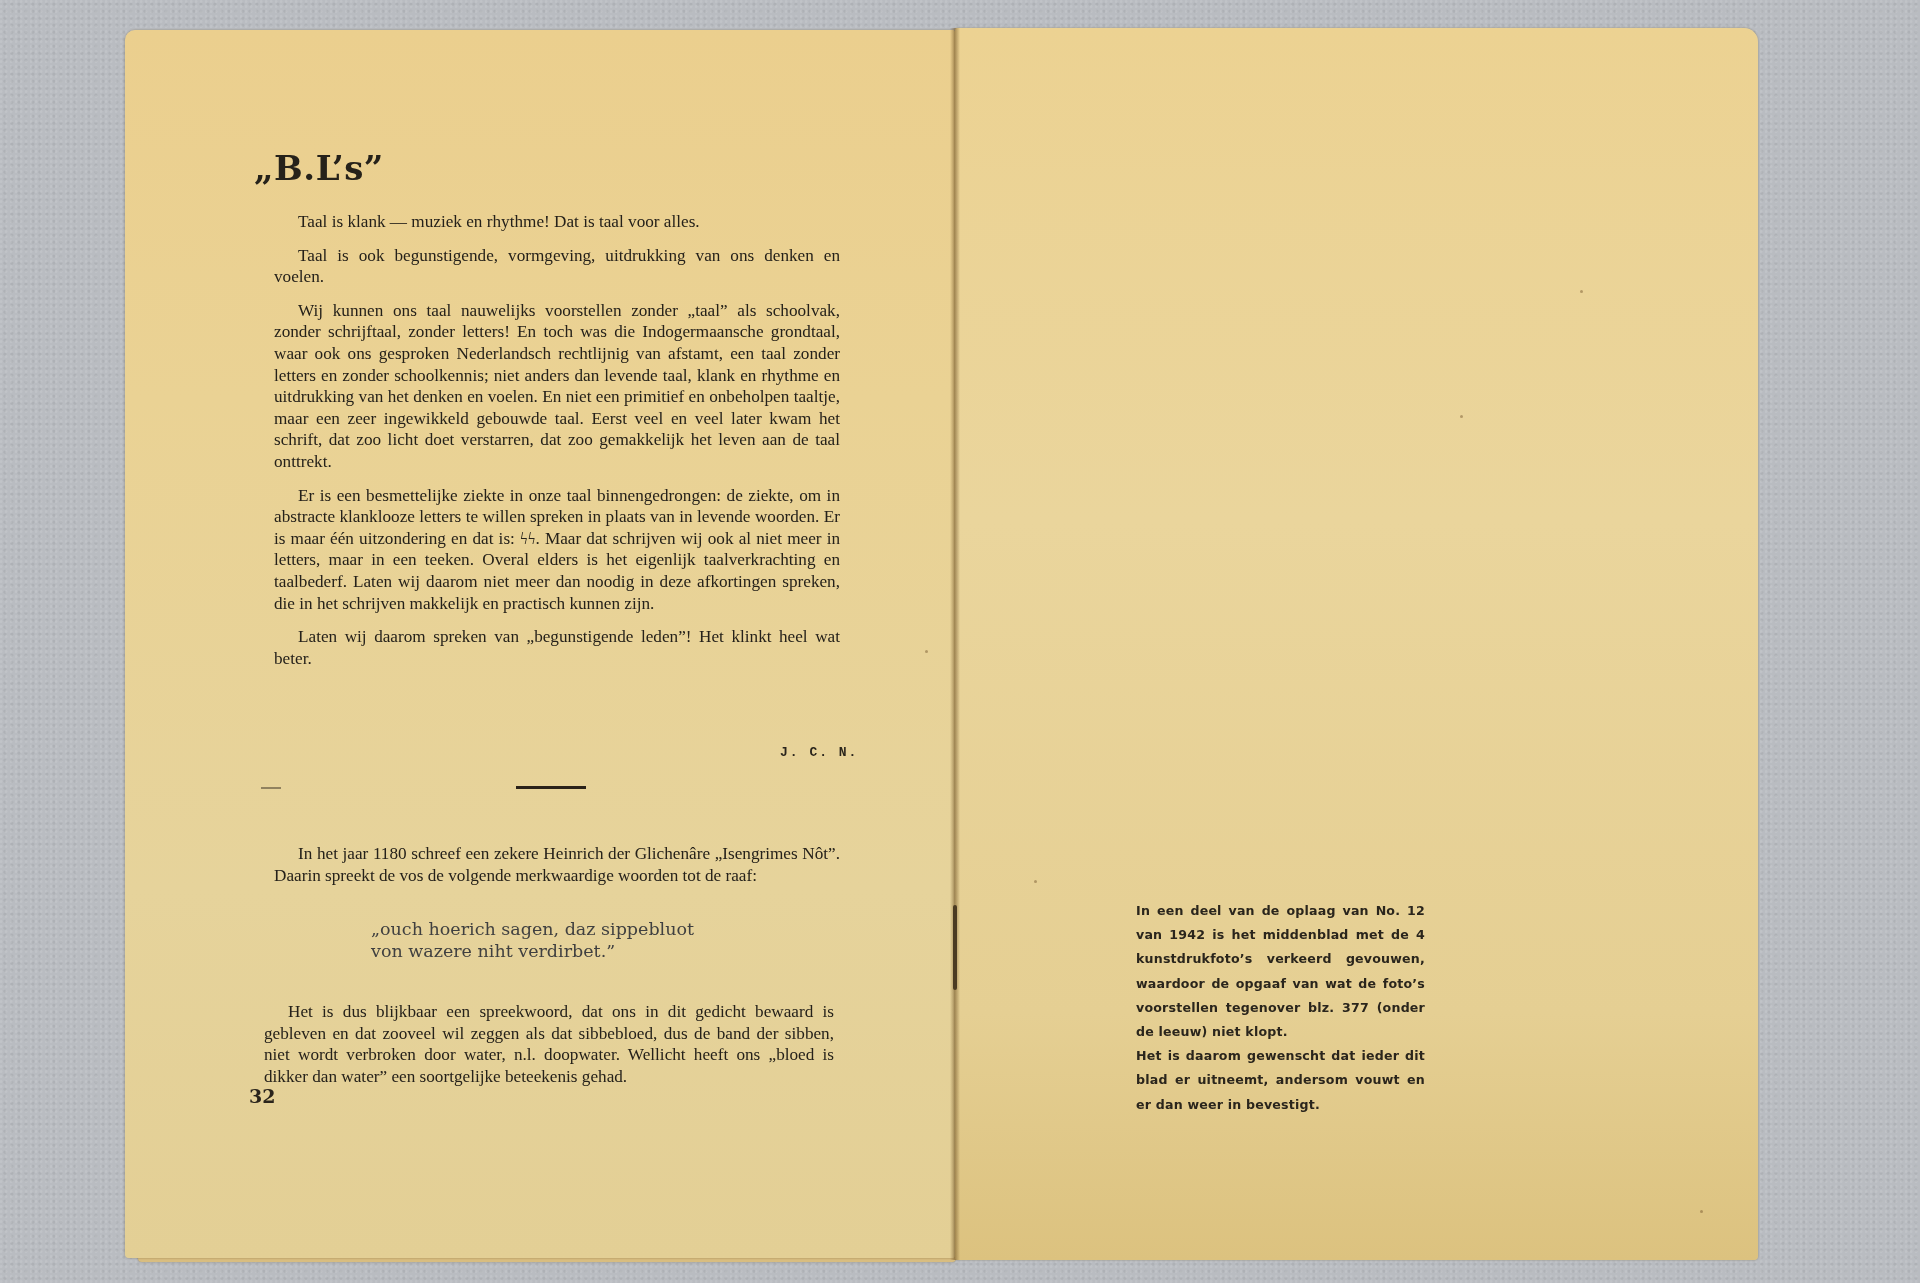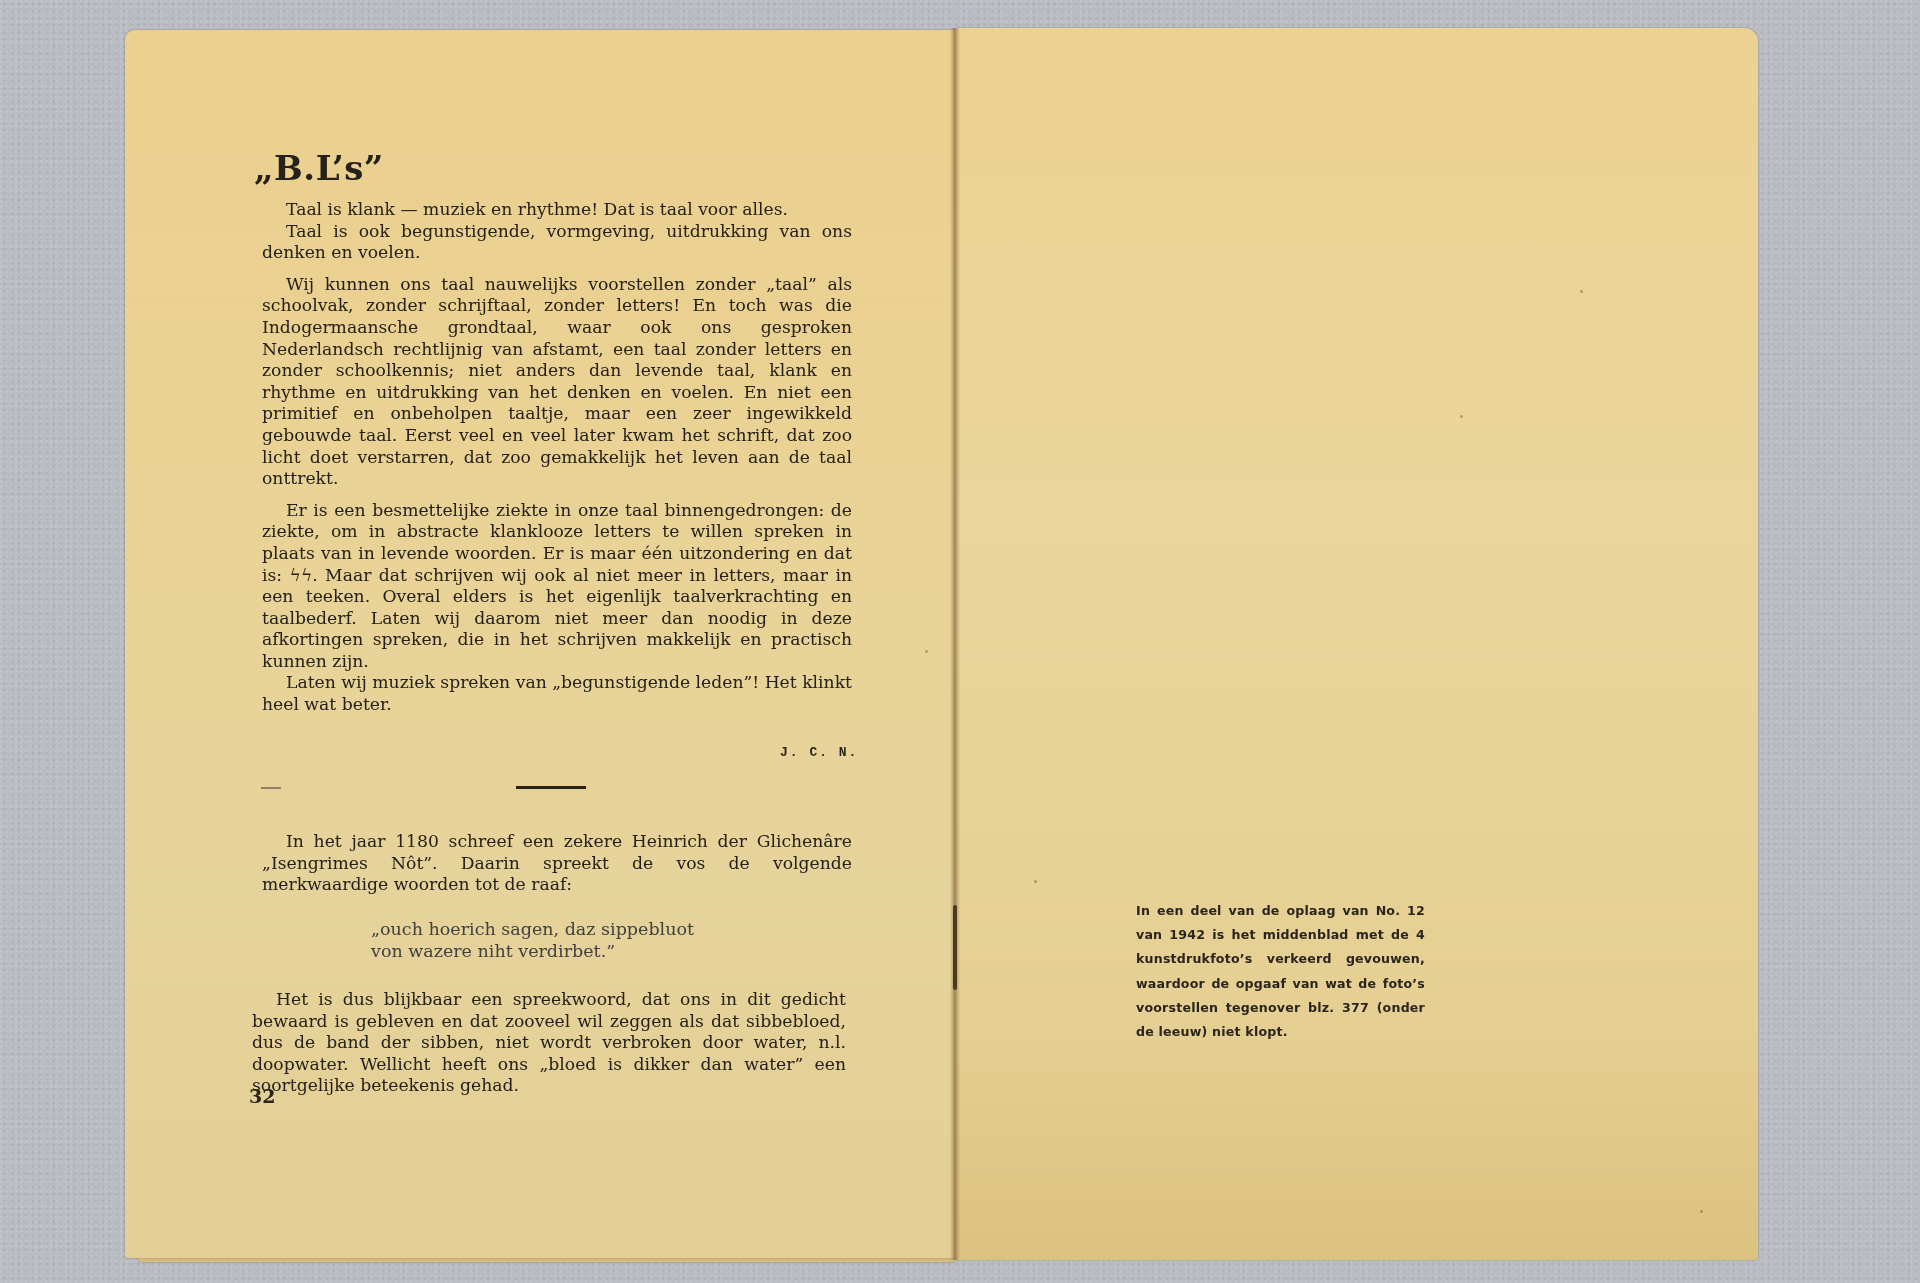--- a/index.html
+++ b/index.html
@@ -44,21 +44,21 @@
     font-family: "DejaVu Serif", serif;
   }
   .title {
     left: 254px; top: 148px; font-size: 34px; font-weight: bold; letter-spacing: 0.5px;
     font-family: "DejaVu Serif", serif;
   }
   .col {
     position: absolute; left: 262px; width: 590px;
     font-size: 17.2px; line-height: 21.6px; text-align: justify; color: #25211a;
   }
-  .col p { margin: 0; text-indent: 24px; }
+  .col p { margin: 12px; text-indent: 24px; font-family: Liberation Serif, serif; }
   .sig {
     position: absolute; left: 780px; top: 745px; font-size: 13px; font-weight: bold; letter-spacing: 2px; color: #2a251c; font-family: Liberation Mono, monospace;
   }
   .rule {
     position: absolute; left: 516px; top: 786px; width: 70px; height: 3px; background: #2a2219;
   }
   .rule-ghost {
     position: absolute; left: 261px; top: 787px; width: 20px; height: 2px; background: rgba(60,50,35,0.5);
   }
   .quote {
@@ -92,21 +92,21 @@
 <div class="spot" style="left:1034px;top:880px"></div>
 <div class="spot" style="left:925px;top:650px"></div>
 
 <div class="text title">„B.L’s”</div>
 
 <div class="col" style="top:199px;">
   <p>Taal is klank — muziek en rhythme! Dat is taal voor alles.</p>
   <p>Taal is ook begunstigende, vormgeving, uitdrukking van ons denken en voelen.</p>
   <p style="margin-top:10px">Wij kunnen ons taal nauwelijks voorstellen zonder „taal” als schoolvak, zonder schrijftaal, zonder letters! En toch was die Indogermaansche grondtaal, waar ook ons gesproken Nederlandsch rechtlijnig van afstamt, een taal zonder letters en zonder schoolkennis; niet anders dan levende taal, klank en rhythme en uitdrukking van het denken en voelen. En niet een primitief en onbeholpen taaltje, maar een zeer ingewikkeld gebouwde taal. Eerst veel en veel later kwam het schrift, dat zoo licht doet verstarren, dat zoo gemakkelijk het leven aan de taal onttrekt.</p>
   <p style="margin-top:10px">Er is een besmettelijke ziekte in onze taal binnengedrongen: de ziekte, om in abstracte klanklooze letters te willen spreken in plaats van in levende woorden. Er is maar één uitzondering en dat is: ϟϟ. Maar dat schrijven wij ook al niet meer in letters, maar in een teeken. Overal elders is het eigenlijk taalverkrachting en taalbederf. Laten wij daarom niet meer dan noodig in deze afkortingen spreken, die in het schrijven makkelijk en practisch kunnen zijn.</p>
-  <p>Laten wij muziek spreken van „begunstigende leden”! Het klinkt heel wat beter.</p>
+  <p>Laten wij daarom spreken van „begunstigende leden”! Het klinkt heel wat beter.</p>
 </div>
 
 <div class="sig">J. C. N.</div>
 
 <div class="rule-ghost"></div>
 <div class="rule"></div>
 
 <div class="col" style="top:831px;">
   <p>In het jaar 1180 schreef een zekere Heinrich der Glichenâre „Isengrimes Nôt”. Daarin spreekt de vos de volgende merkwaardige woorden tot de raaf:</p>
 </div>
@@ -117,13 +117,14 @@
 </div>
 
 <div class="col" style="top:989px; left:252px; width:594px;">
   <p>Het is dus blijkbaar een spreekwoord, dat ons in dit gedicht bewaard is gebleven en dat zooveel wil zeggen als dat sibbebloed, dus de band der sibben, niet wordt verbroken door water, n.l. doopwater. Wellicht heeft ons „bloed is dikker dan water” een soortgelijke beteekenis gehad.</p>
 </div>
 
 <div class="page-num">32</div>
 
 <div class="notice">
   <p>In een deel van de oplaag van No. 12 van 1942 is het middenblad met de 4 kunstdrukfoto’s verkeerd gevouwen, waardoor de opgaaf van wat de foto’s voorstellen tegenover blz. 377 (onder de leeuw) niet klopt.</p>
+  <p>Het is daarom gewenscht dat ieder dit blad er uitneemt, andersom vouwt en er dan weer in bevestigt.</p>
 </div>
 
 </body></html>

